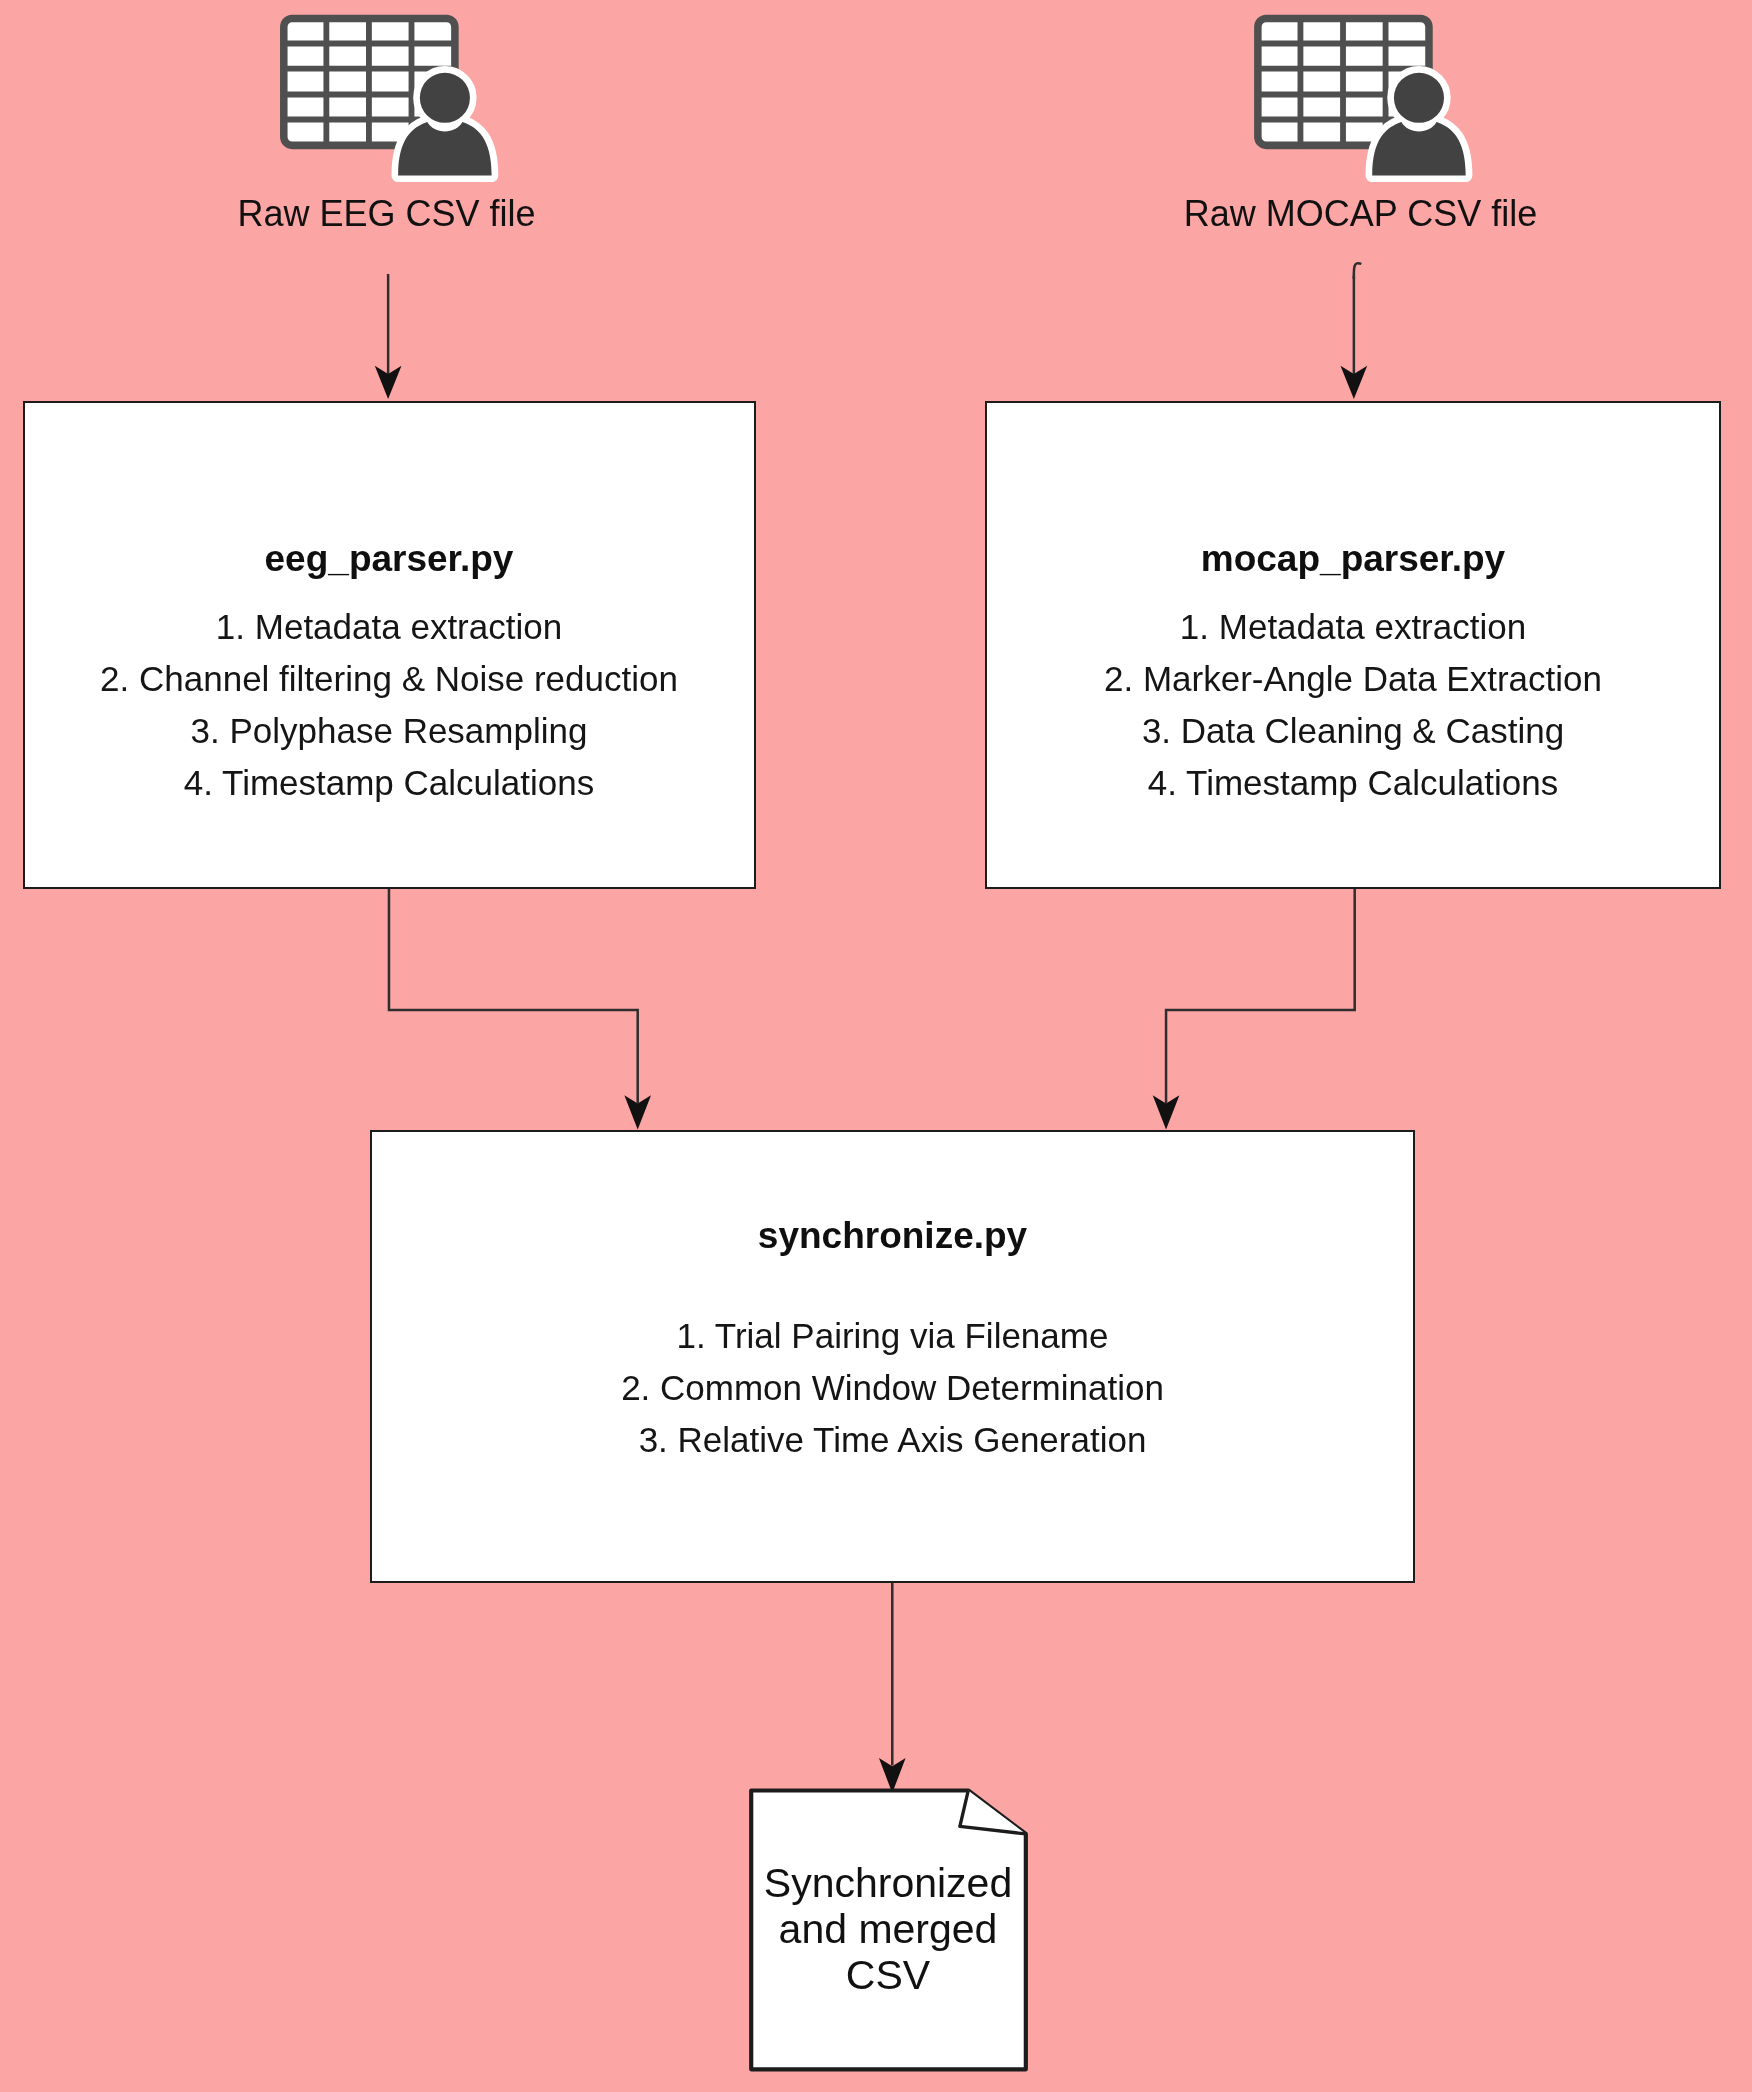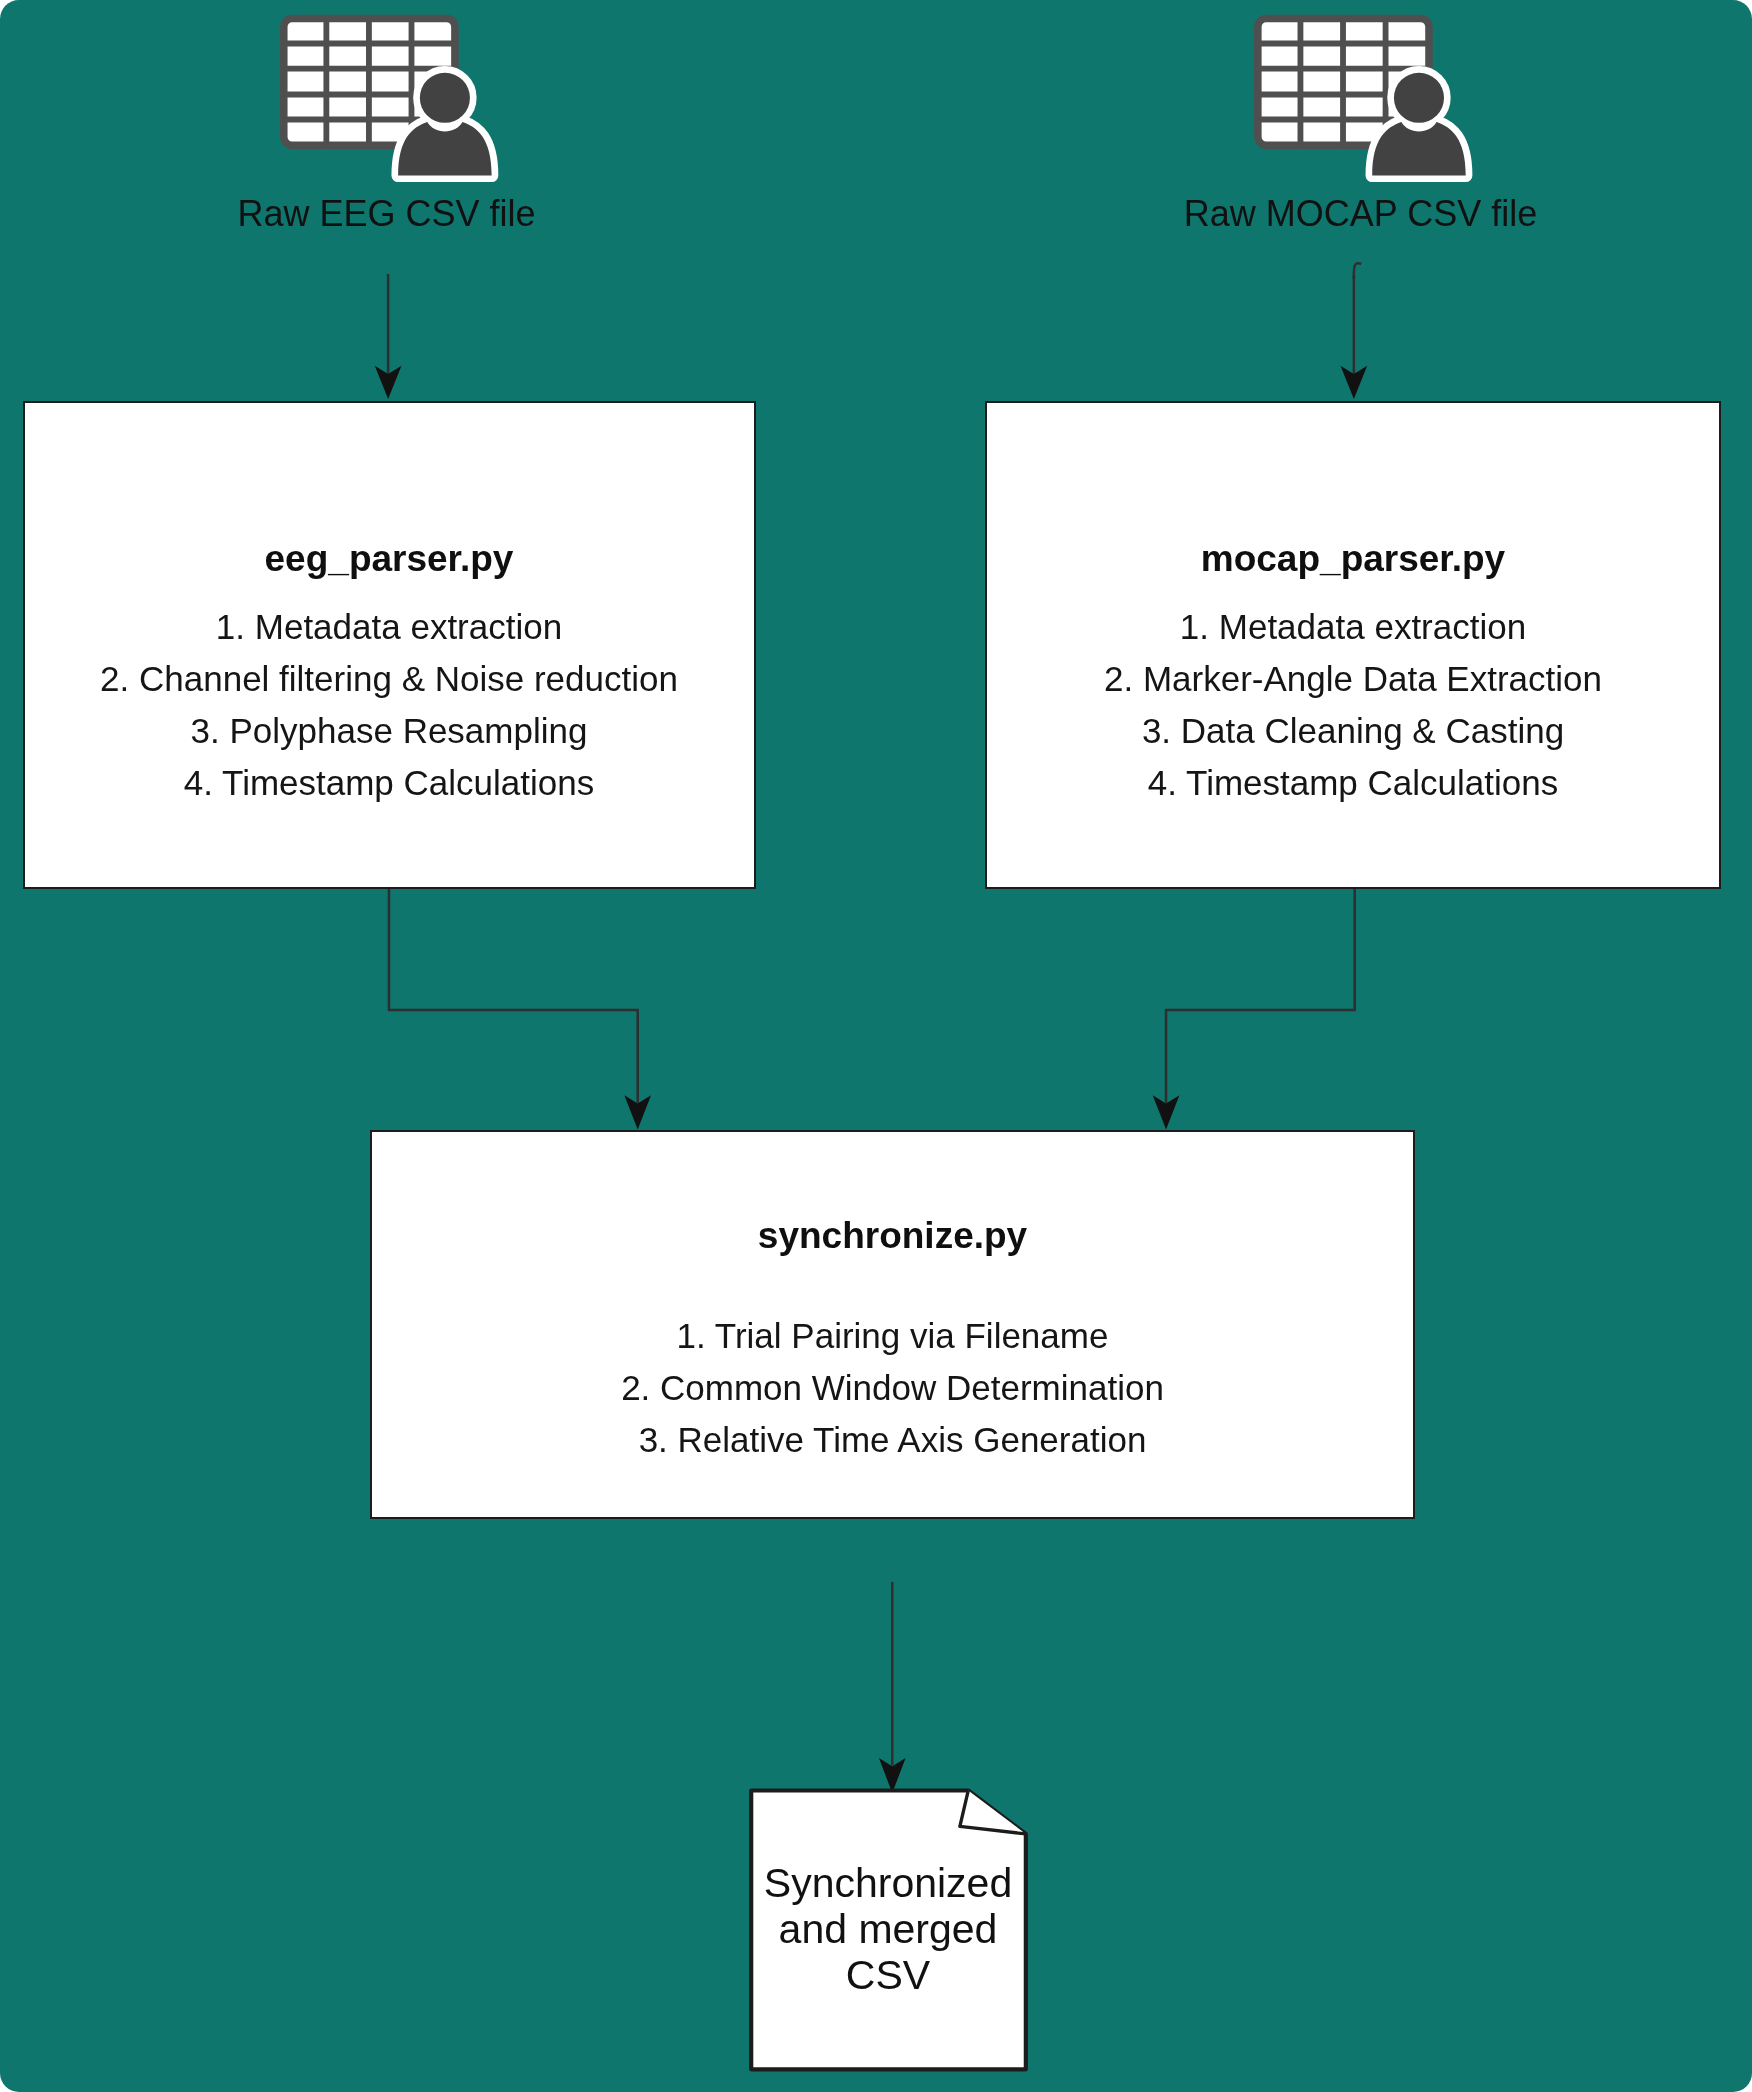--- a/index.html
+++ b/index.html
@@ -1,24 +1,23 @@
 <!DOCTYPE html>
 <html style="font-size:13.4px"><head>
 <meta charset="utf-8">
 <style>
   html, body { margin: 0; padding: 0; background: #ffffff; }
   .canvas {
     position: relative;
     width: 1752px;
     height: 2092px;
-    background: #0f766e;
+    background: #fca5a5;
     font-family: "Liberation Sans", sans-serif;
     color: #0f0f0f;
     overflow: hidden;
-    border-radius: 19px;
   }
   .layer {
     position: absolute;
     left: 0; top: 0;
     width: 1752px; height: 2092px;
   }
   .label {
     position: absolute;
     text-align: center;
     font-size: 36px;
@@ -47,21 +46,21 @@
     text-align: center;
   }
   .pstep {
     font-size: 35px;
     line-height: 52px;
     color: #151515;
     white-space: nowrap;
   }
   #eeg-box   { left: 22.5px;   top: 401px;  width: 733px;  height: 488px; }
   #mocap-box { left: 985px; top: 401px;  width: 736px;  height: 488px; }
-  #sync-box  { left: 370px;  top: 1130px; width: 1045px; height: 389px; }
+  #sync-box  { left: 370px;  top: 1130px; width: 1045px; height: 453px; }
   #eeg-box .ptitle, #mocap-box .ptitle { top: 94px; margin-top: 36px; }
   #eeg-box .plist,  #mocap-box .plist  { top: 198px; }
   #sync-box .ptitle { top: 78px; }
   #sync-box .plist  { top: 178px; }
   .doc-label {
     position: absolute;
     left: 763px; top: 1860px;
     width: 250px;
     text-align: center;
     font-size: 41px;

